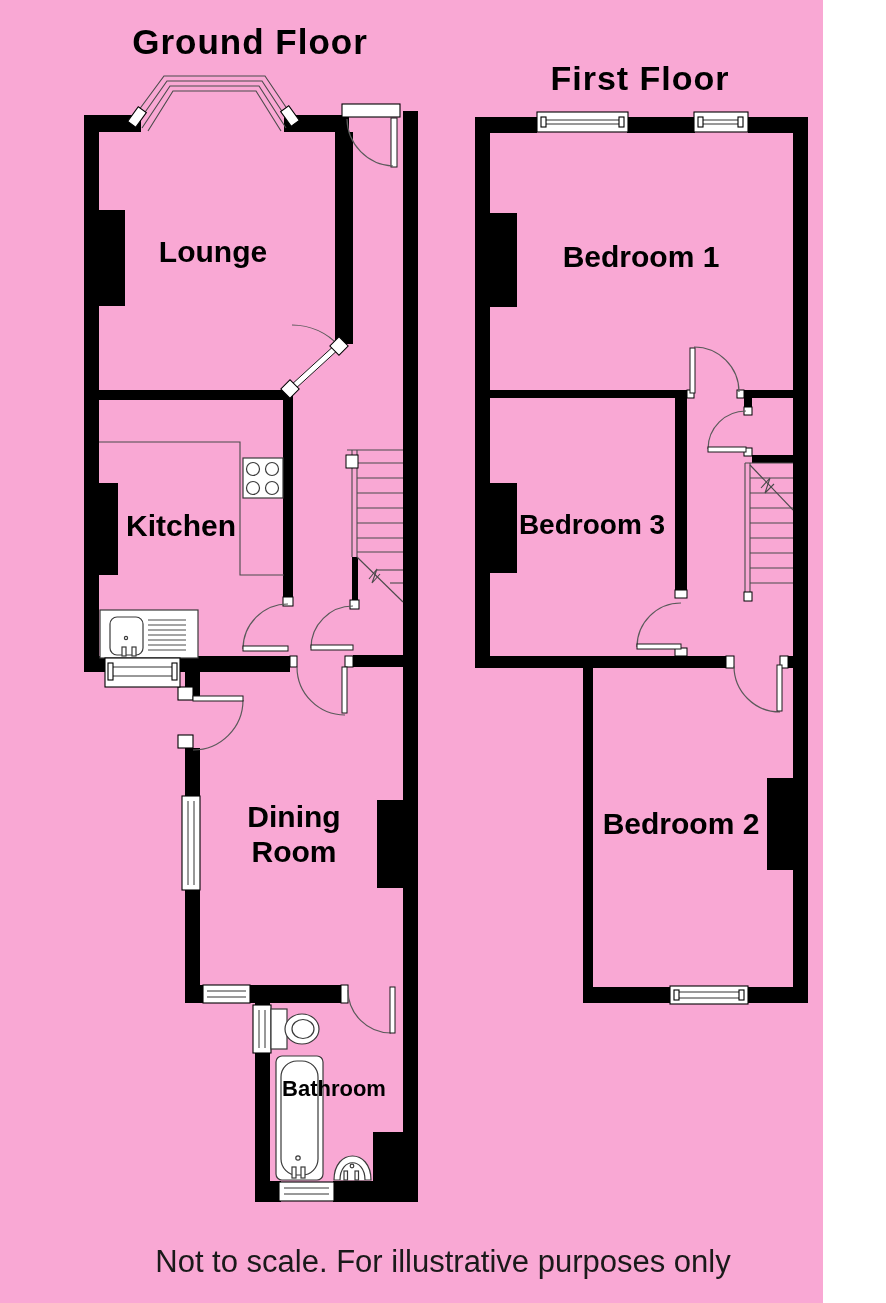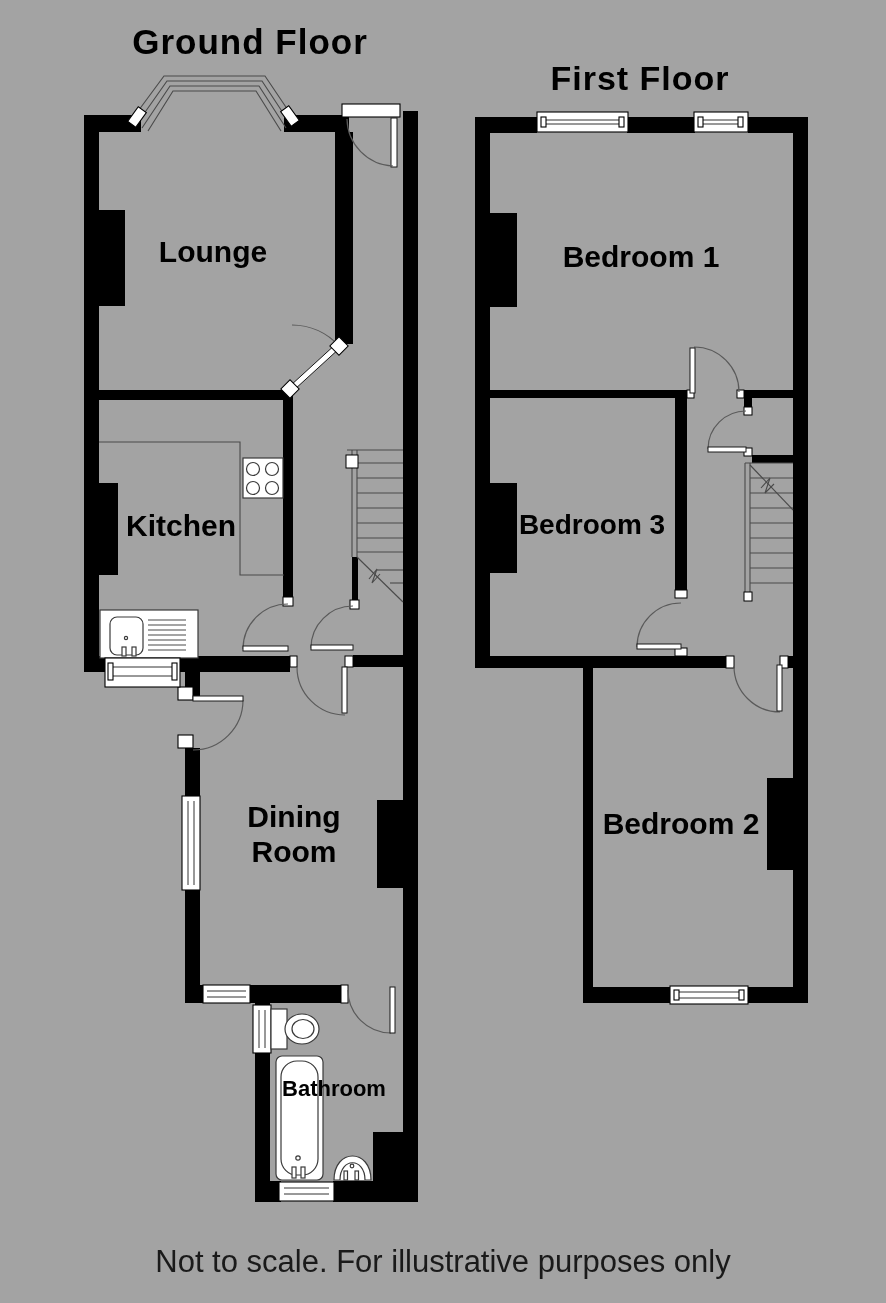--- a/index.html
+++ b/index.html
@@ -1,16 +1,16 @@
 <!DOCTYPE html>
 <html><head>
 <meta charset="utf-8">
 <style>
   html,body{margin:0;padding:0;background:#fff;}
-  #canvas{position:relative;width:886px;height:1303px;background:#a3a3a3;overflow:hidden;
+  #canvas{position:relative;width:823px;height:1303px;background:#f9a8d4;overflow:hidden;
           font-family:"Liberation Sans",sans-serif;}
   svg{position:absolute;left:0;top:0;}
   .wall{fill:#000;stroke:none;}
   .jamb{fill:#fff;stroke:#000;stroke-width:1;}
   .leaf{fill:#fff;stroke:#1a1a1a;stroke-width:1;}
   .arc{fill:none;stroke:#5a5a5a;stroke-width:1.2;}
   .thin{fill:none;stroke:#4a4a4a;stroke-width:1.1;}
   .fixture{fill:#fff;stroke:#3a3a3a;stroke-width:1.2;}
   .win{fill:#fff;stroke:#000;stroke-width:1.1;}
   .winline{fill:none;stroke:#333;stroke-width:1;}

